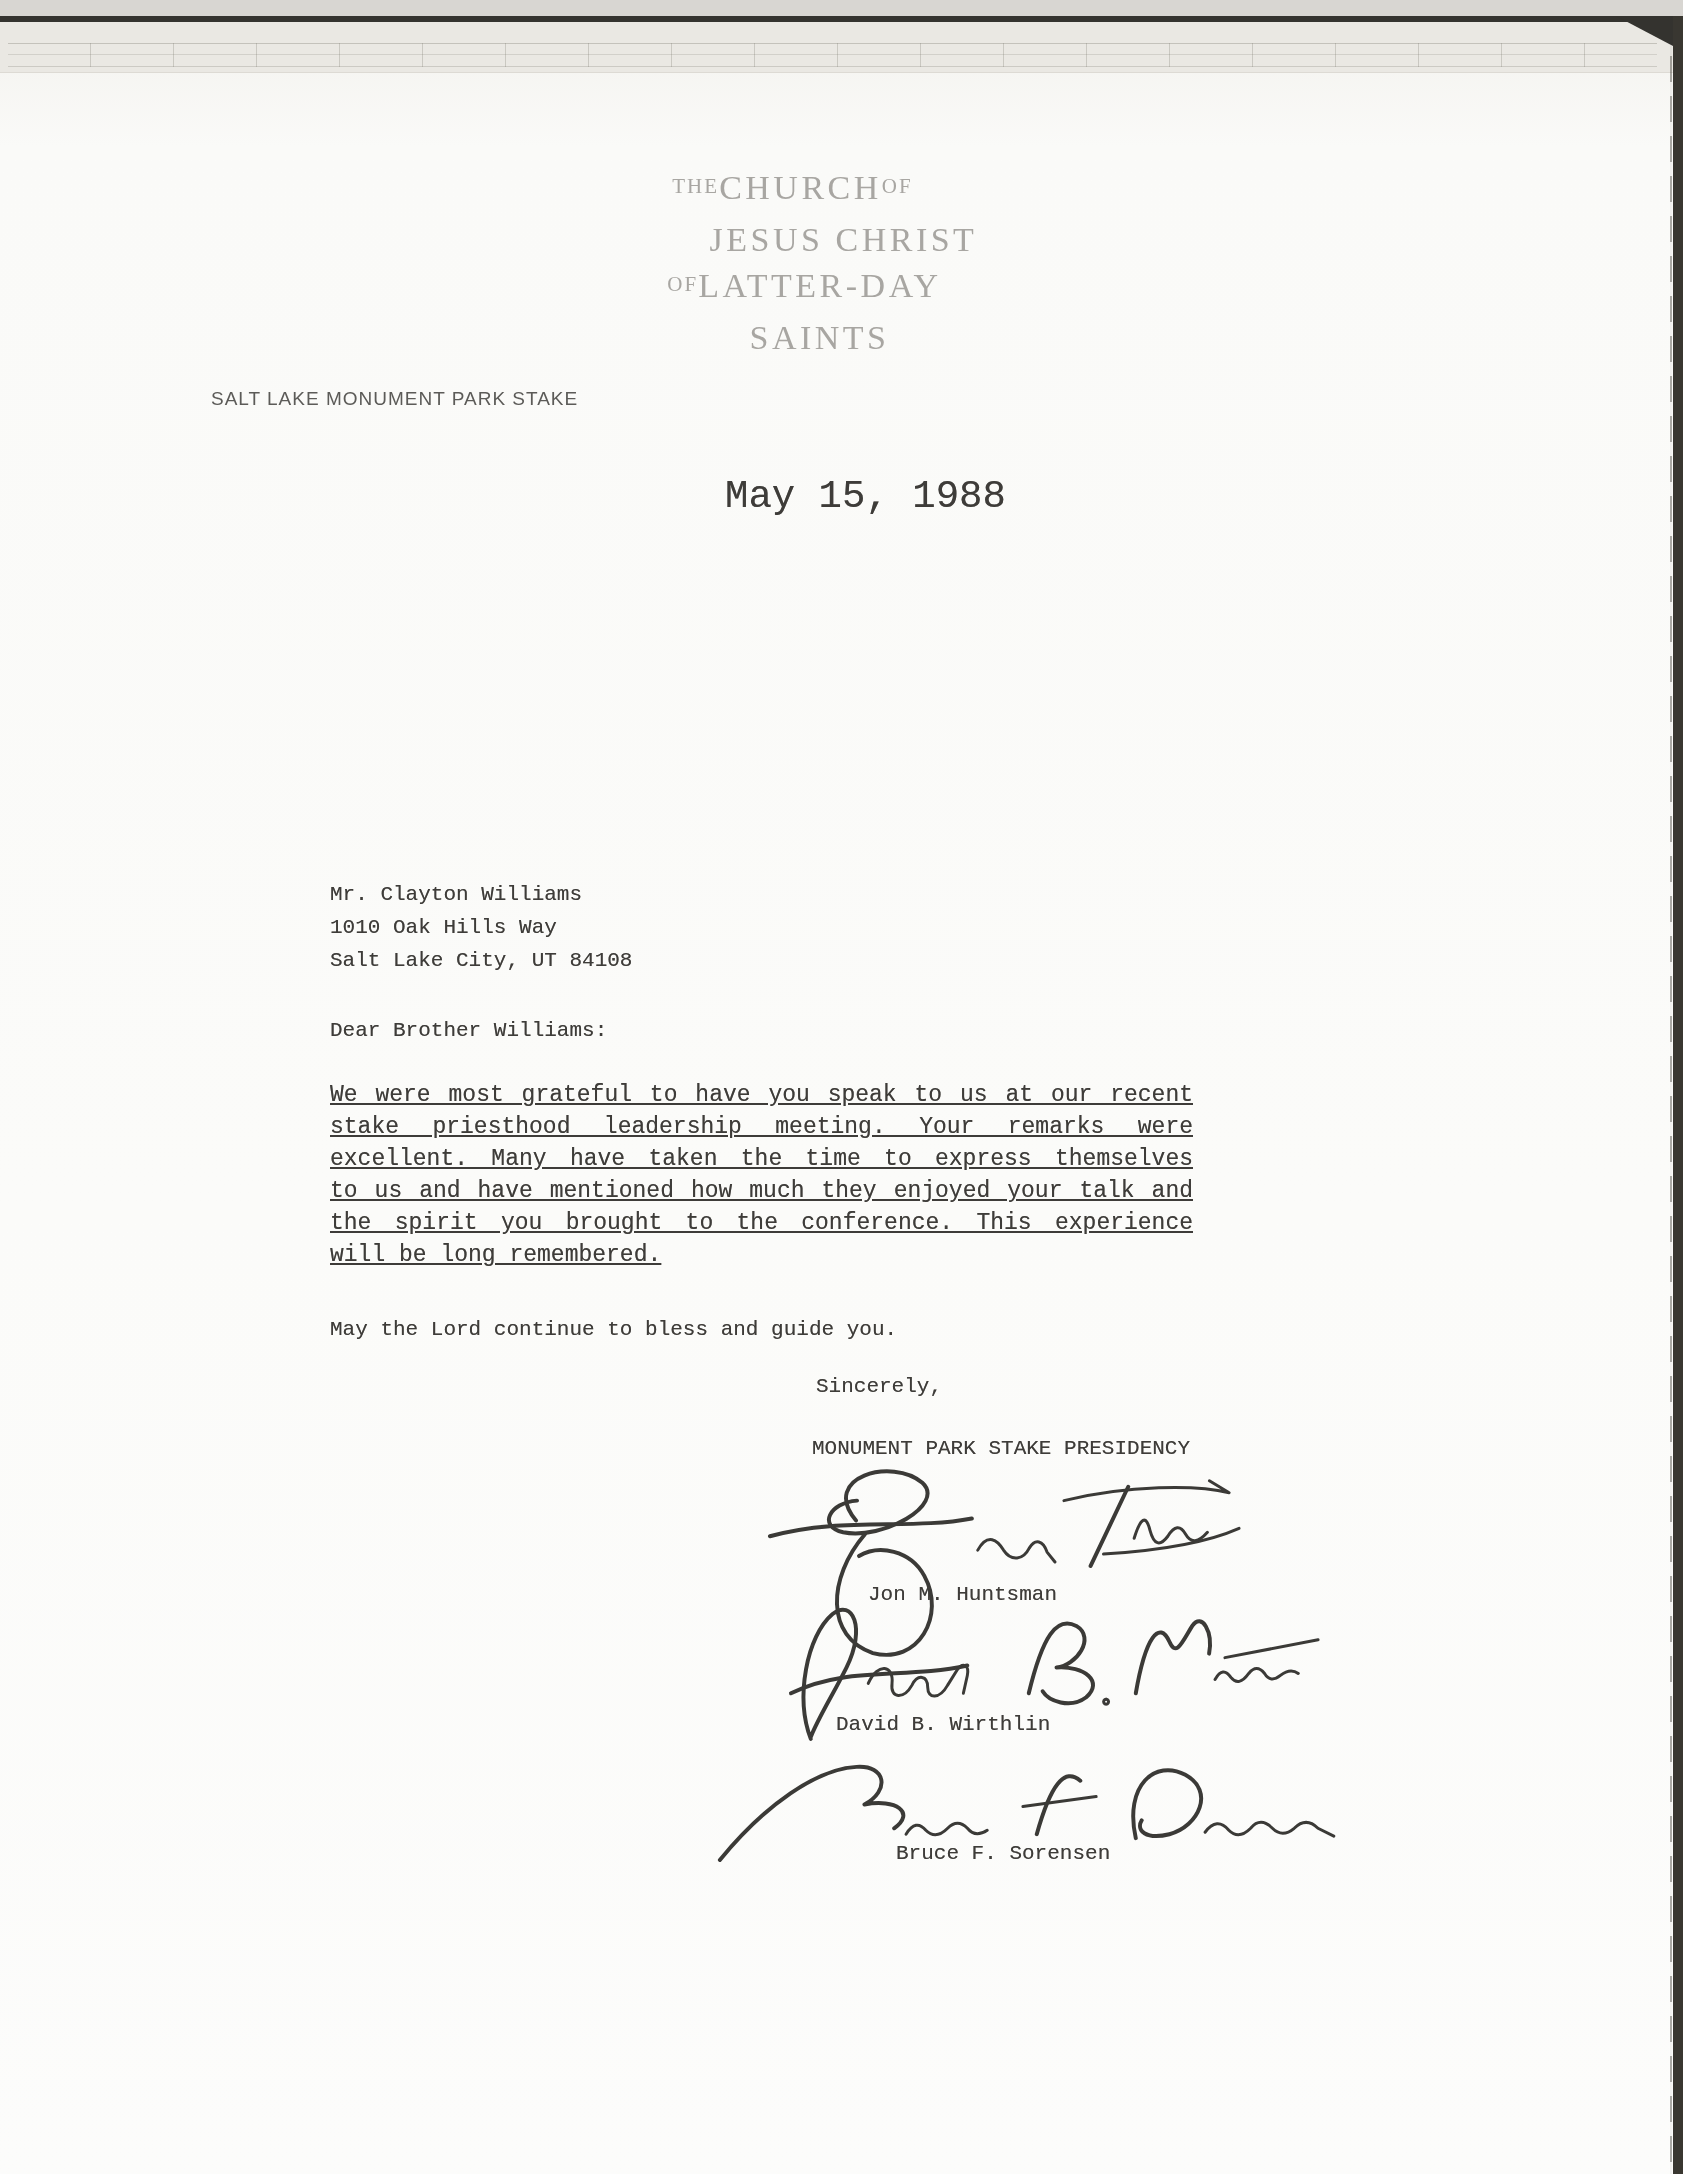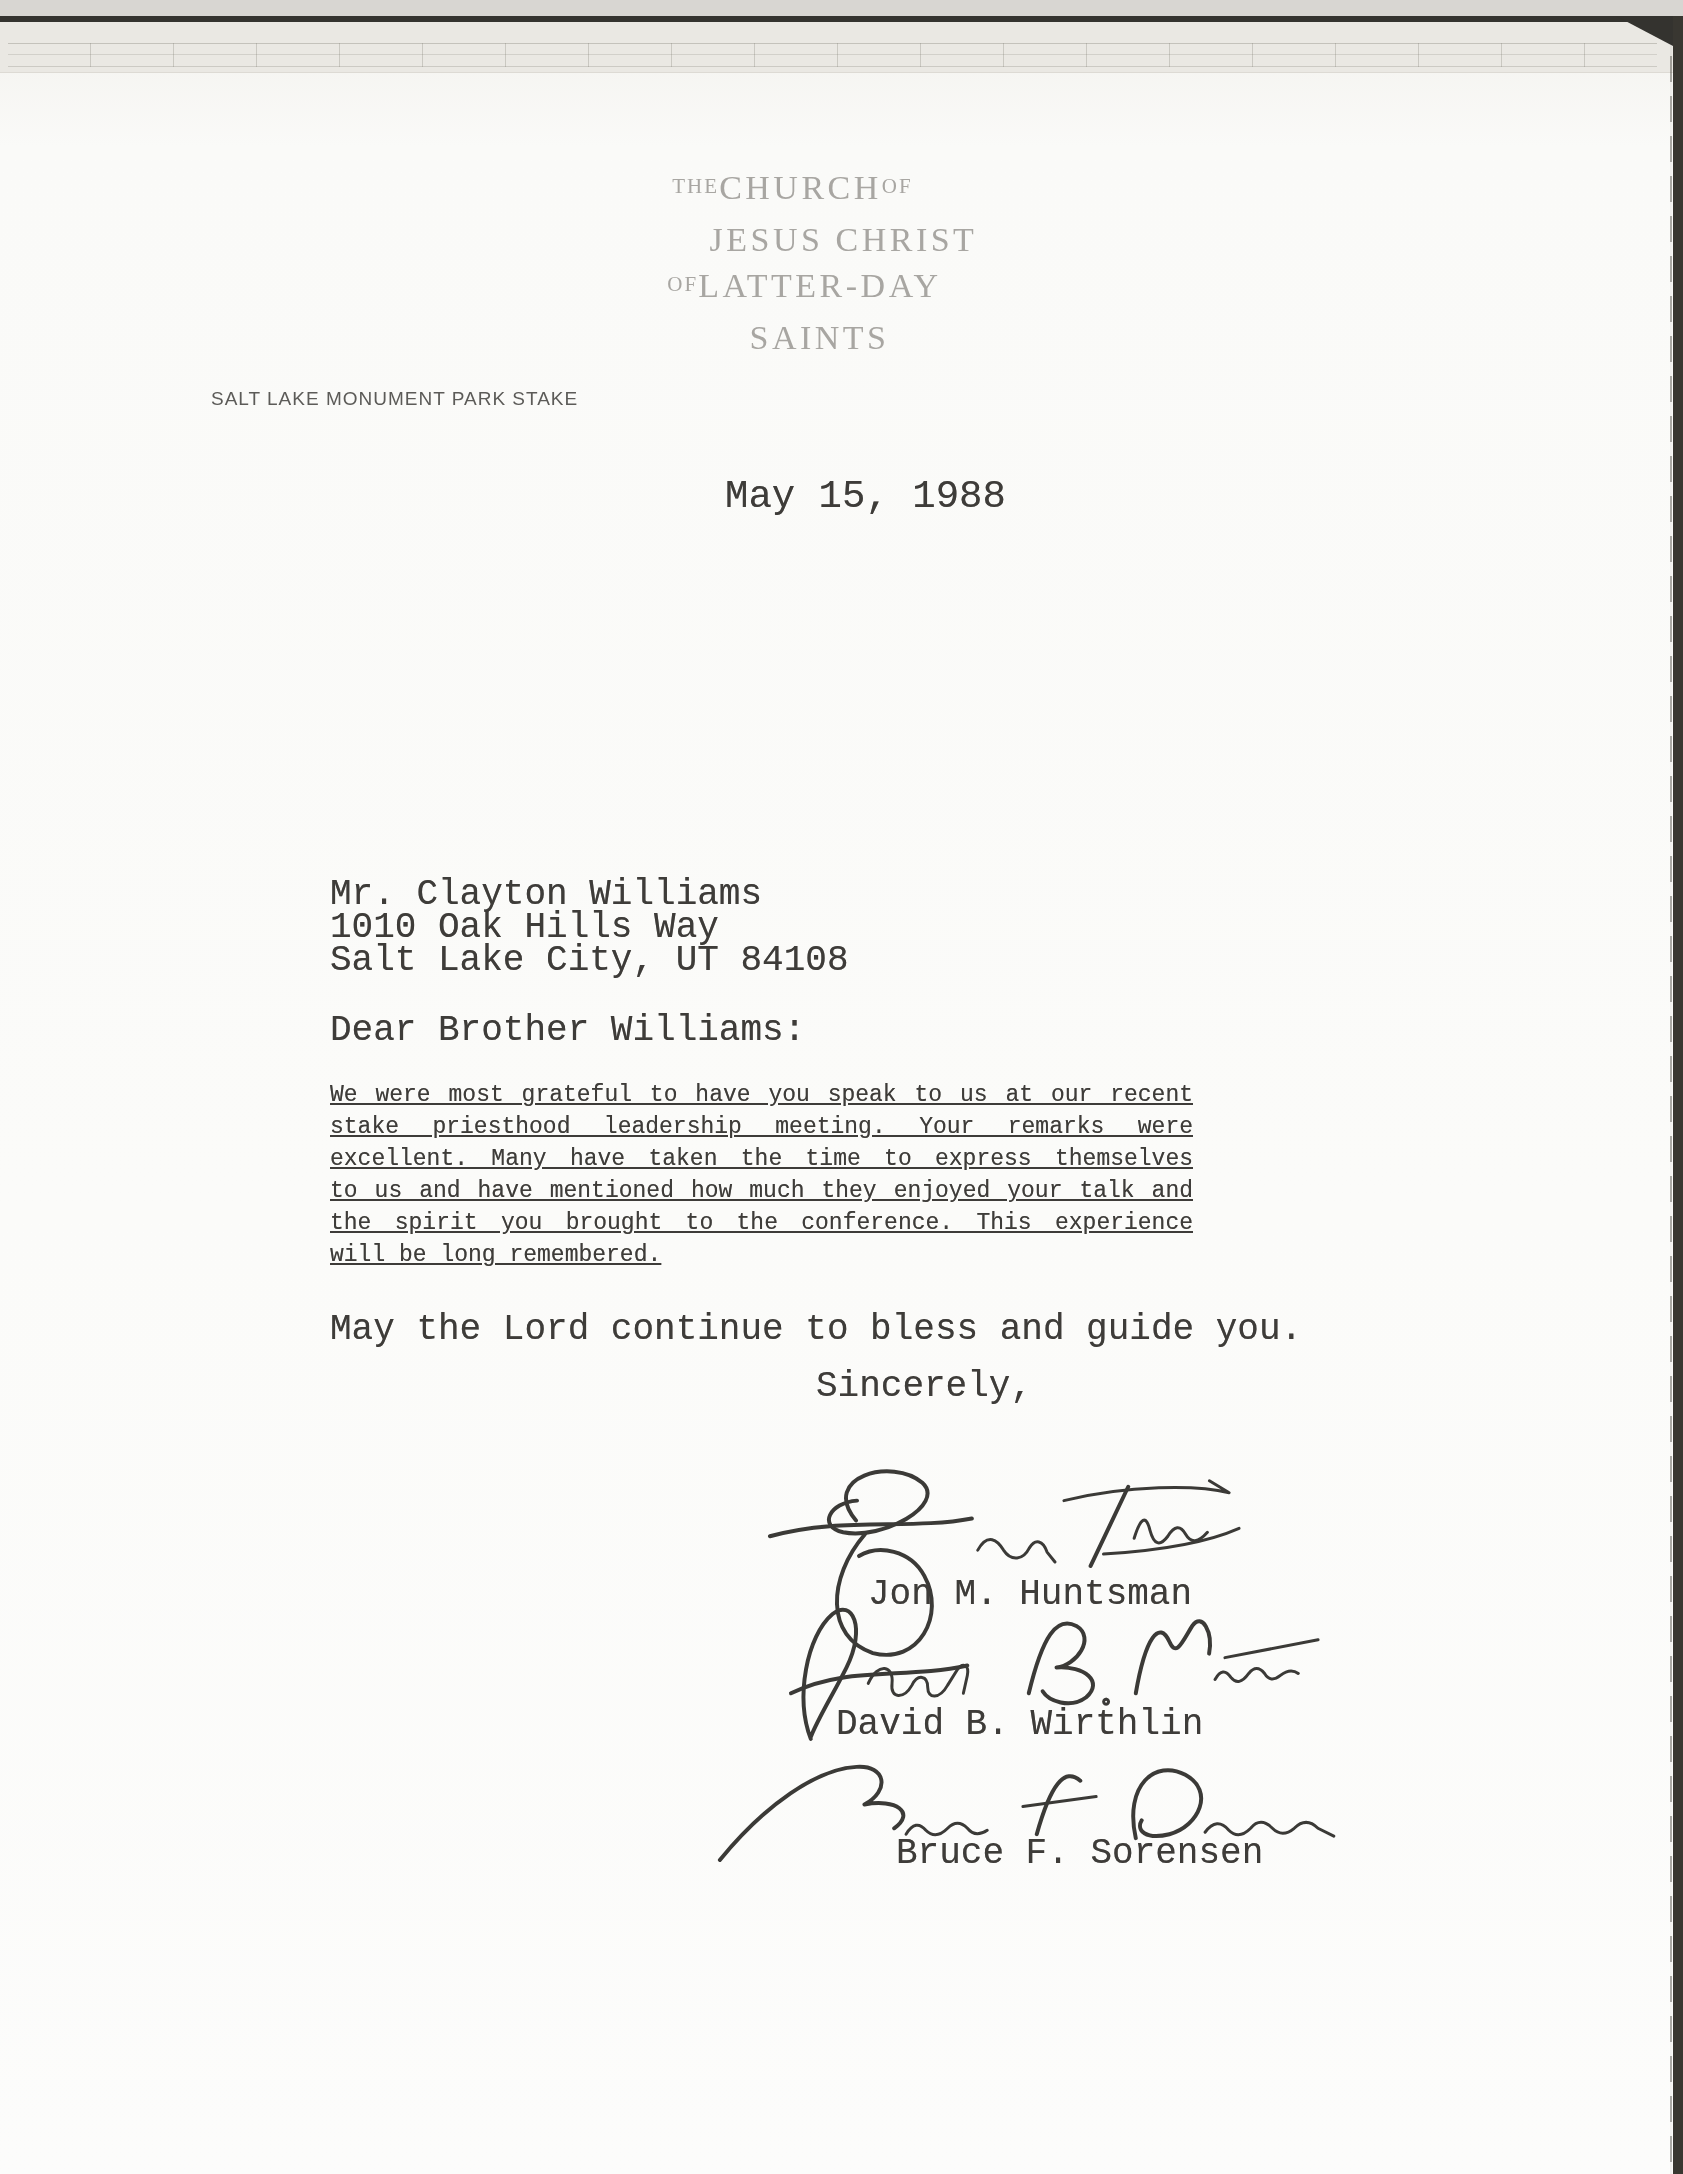--- a/index.html
+++ b/index.html
@@ -34,21 +34,21 @@
   .lh-small{font-size:21px;letter-spacing:2px;position:relative;top:-6px;}
   .lh1{left:-25px;} .lh2{left:26px;} .lh3{left:-13px;} .lh4{left:2px;}
 
   .stake-name{position:absolute;left:211px;top:372px;
         font-family:"Liberation Sans",sans-serif;font-size:19px;letter-spacing:1px;
         color:#5c5b58;white-space:nowrap;text-align:center;}
 
   
   .tw{position:absolute;white-space:nowrap;color:#3e3c39;
       text-shadow:0 0 0.5px rgba(62,60,57,.55);}
-  .pica{font-size:36px;line-height:33px;}
+  .pica{font-size:21px;line-height:33px;}
   .date{left:725px;top:459px;font-size:39px;}
   .recipient{left:330px;top:862px;}
   .salutation{left:330px;top:998px;}
 
   .body-par1{position:absolute;left:330px;top:1063px;width:863px;
       font-size:23px;line-height:32px;color:#3e3c39;
       text-shadow:0 0 0.5px rgba(62,60,57,.55);}
   .jline{text-align:justify;text-align-last:justify;text-decoration:underline;}
   .jline-last{text-align:left;text-align-last:left;}
   .body-par2{left:330px;top:1297px;text-align:right;}
@@ -104,20 +104,21 @@
     <div class="jline">stake priesthood leadership meeting.  Your remarks were</div>
     <div class="jline">excellent.  Many have taken the time to express themselves</div>
     <div class="jline">to us and have mentioned how much they enjoyed your talk and</div>
     <div class="jline">the spirit you brought to the conference.  This experience</div>
     <div class="jline jline-last">will be long remembered.</div>
   </div>
 
   <div class="tw pica body-par2">May the Lord continue to bless and guide you.</div>
 
   <div class="tw pica sincerely">Sincerely,</div>
+  <div class="tw pica presidency">MONUMENT PARK STAKE PRESIDENCY</div>
 
   <svg class="sig sig-huntsman" width="485" height="203" viewBox="0 0 490 205">
     <path d="M95,62 C58,18 132,-2 162,24 C186,46 122,82 82,74 C56,68 68,44 96,42"></path>
     <path d="M8,78 C80,58 150,72 212,60"></path>
     <path d="M104,76 C66,120 64,180 112,196 C158,208 186,158 164,118 C150,92 118,86 98,98"></path>
     <path class="thin" d="M218,92 c10,-18 20,-10 26,0 c8,12 20,10 26,-2 c6,-10 14,-8 18,4 l8,10"></path>
     <path d="M332,108 L370,28"></path>
     <path class="thin" d="M376,80 q10,-32 16,-8 q6,22 18,6 q10,-16 18,-2 q8,14 22,-2"></path>
     <path class="thin" d="M305,42 C370,26 440,26 472,34 l-20,-12"></path>
     <path class="thin" d="M345,96 C410,92 455,82 482,70"></path>

